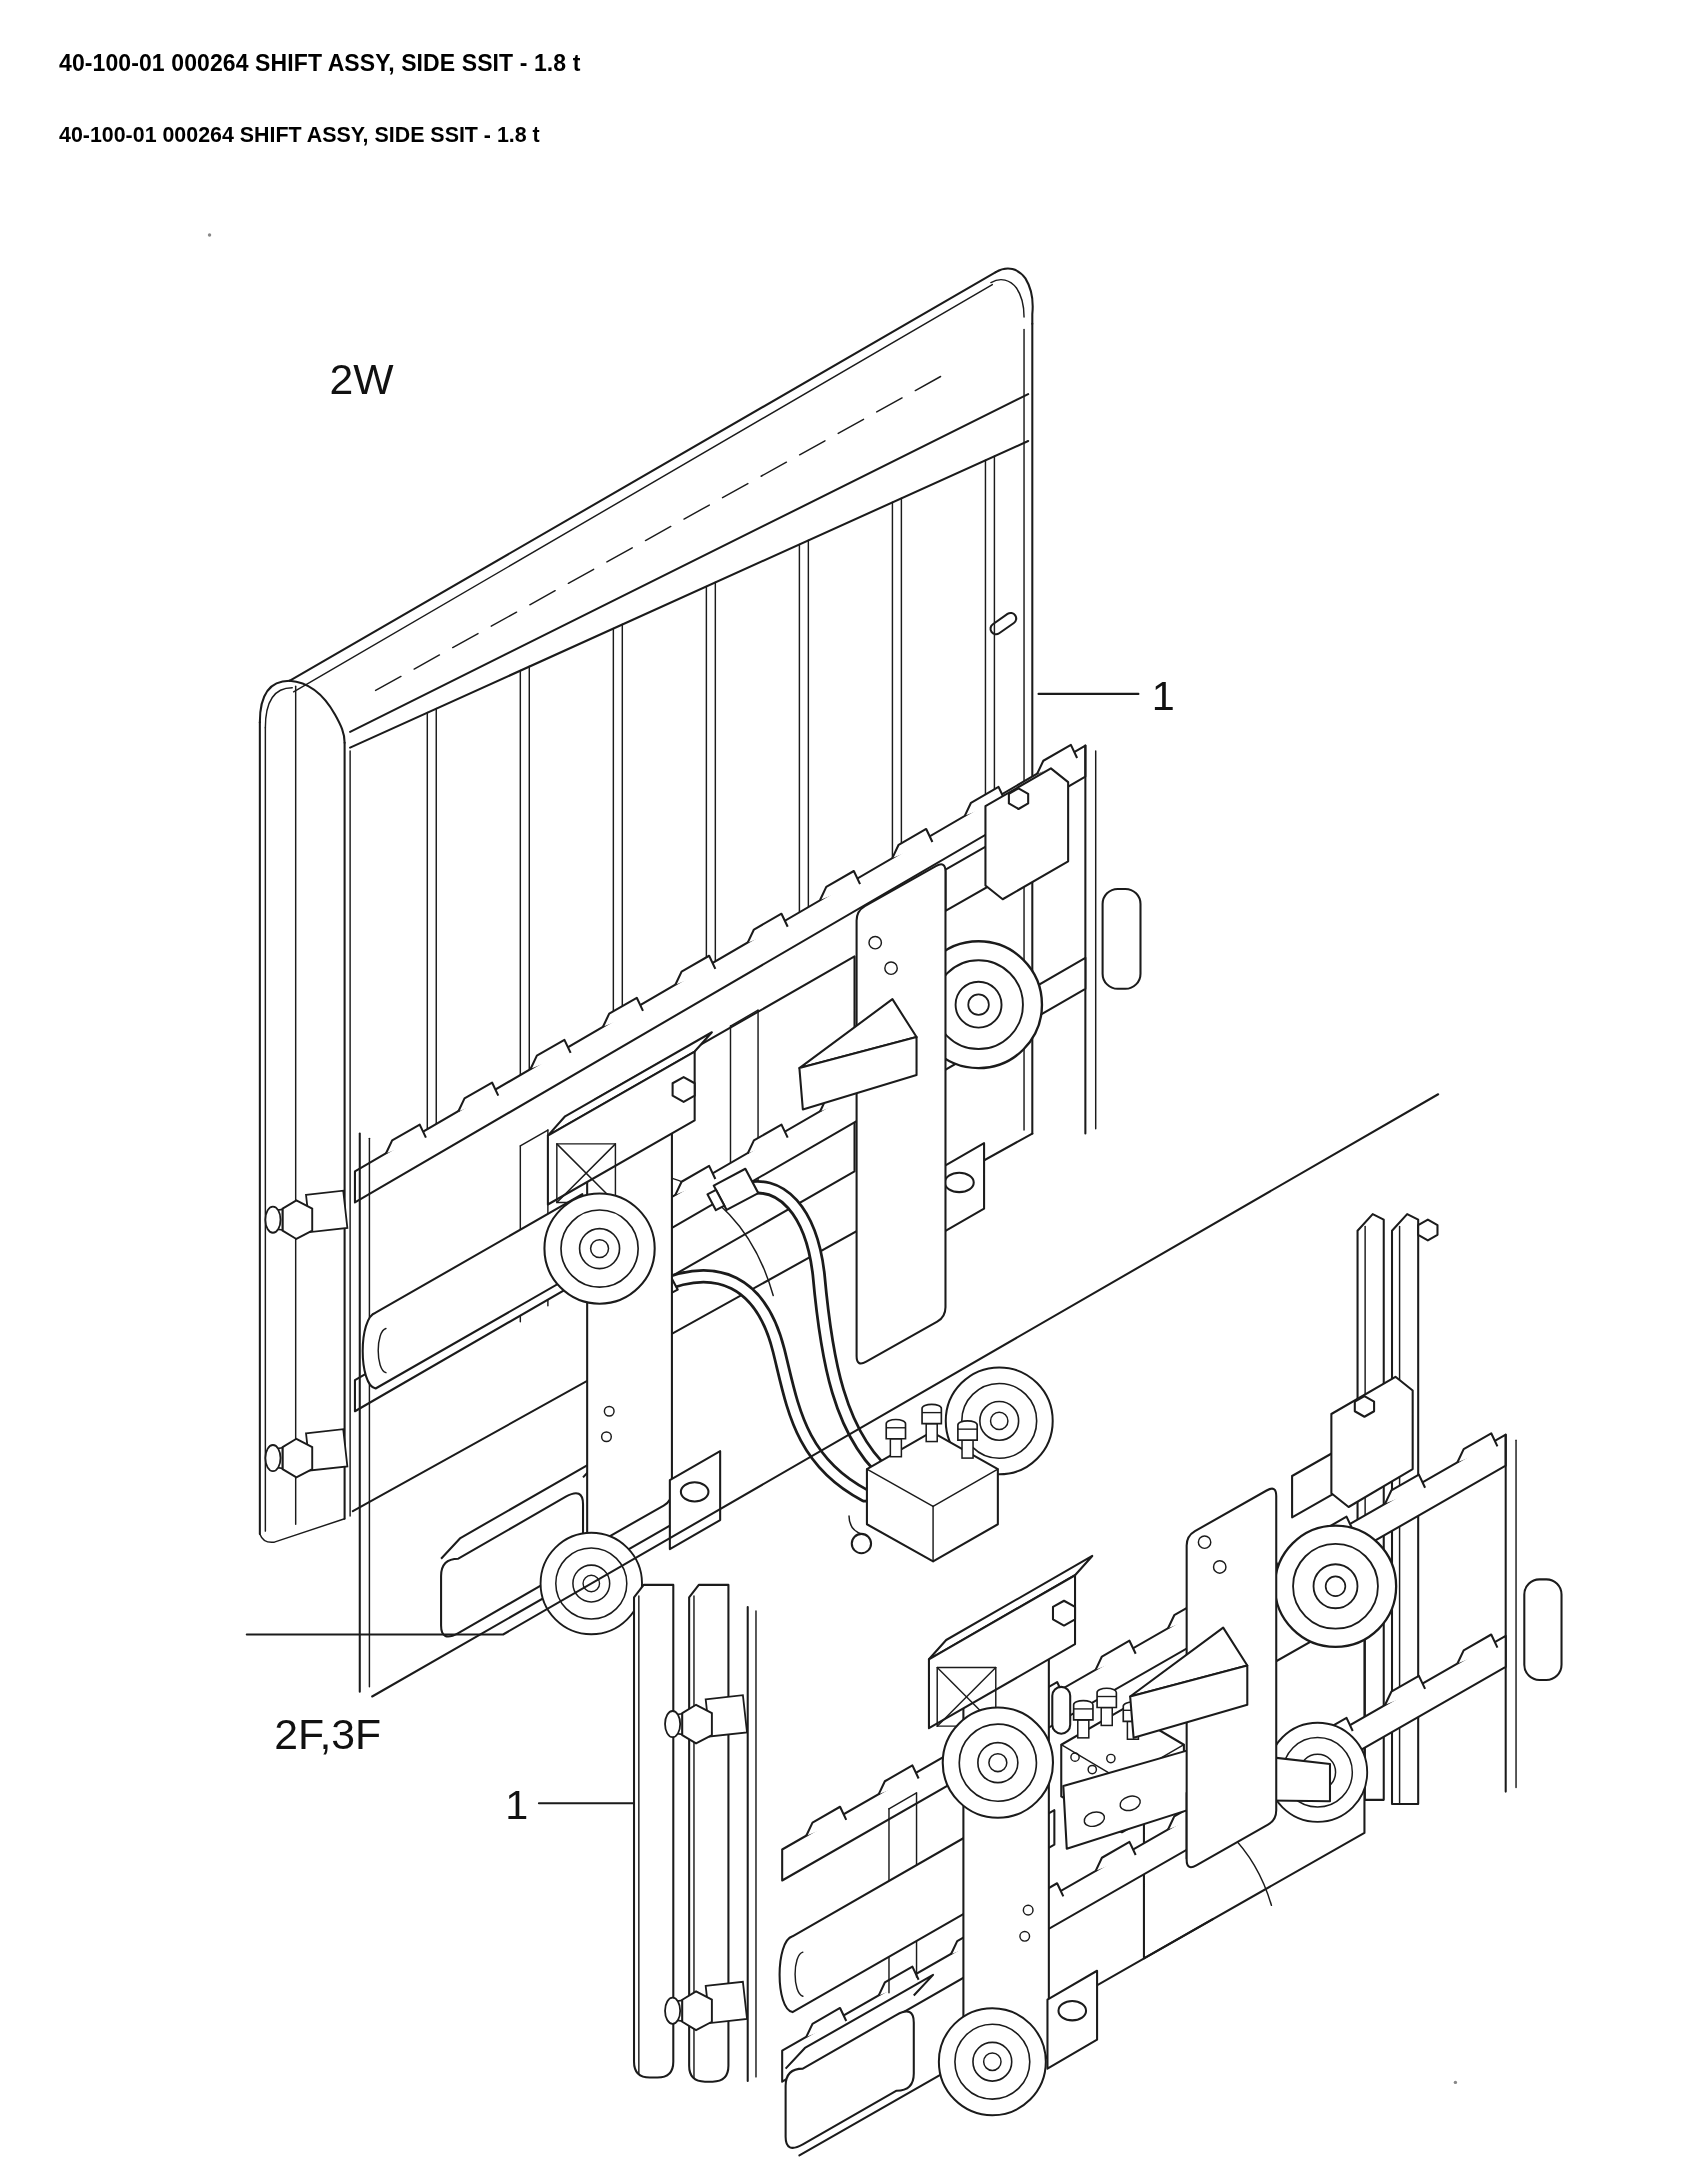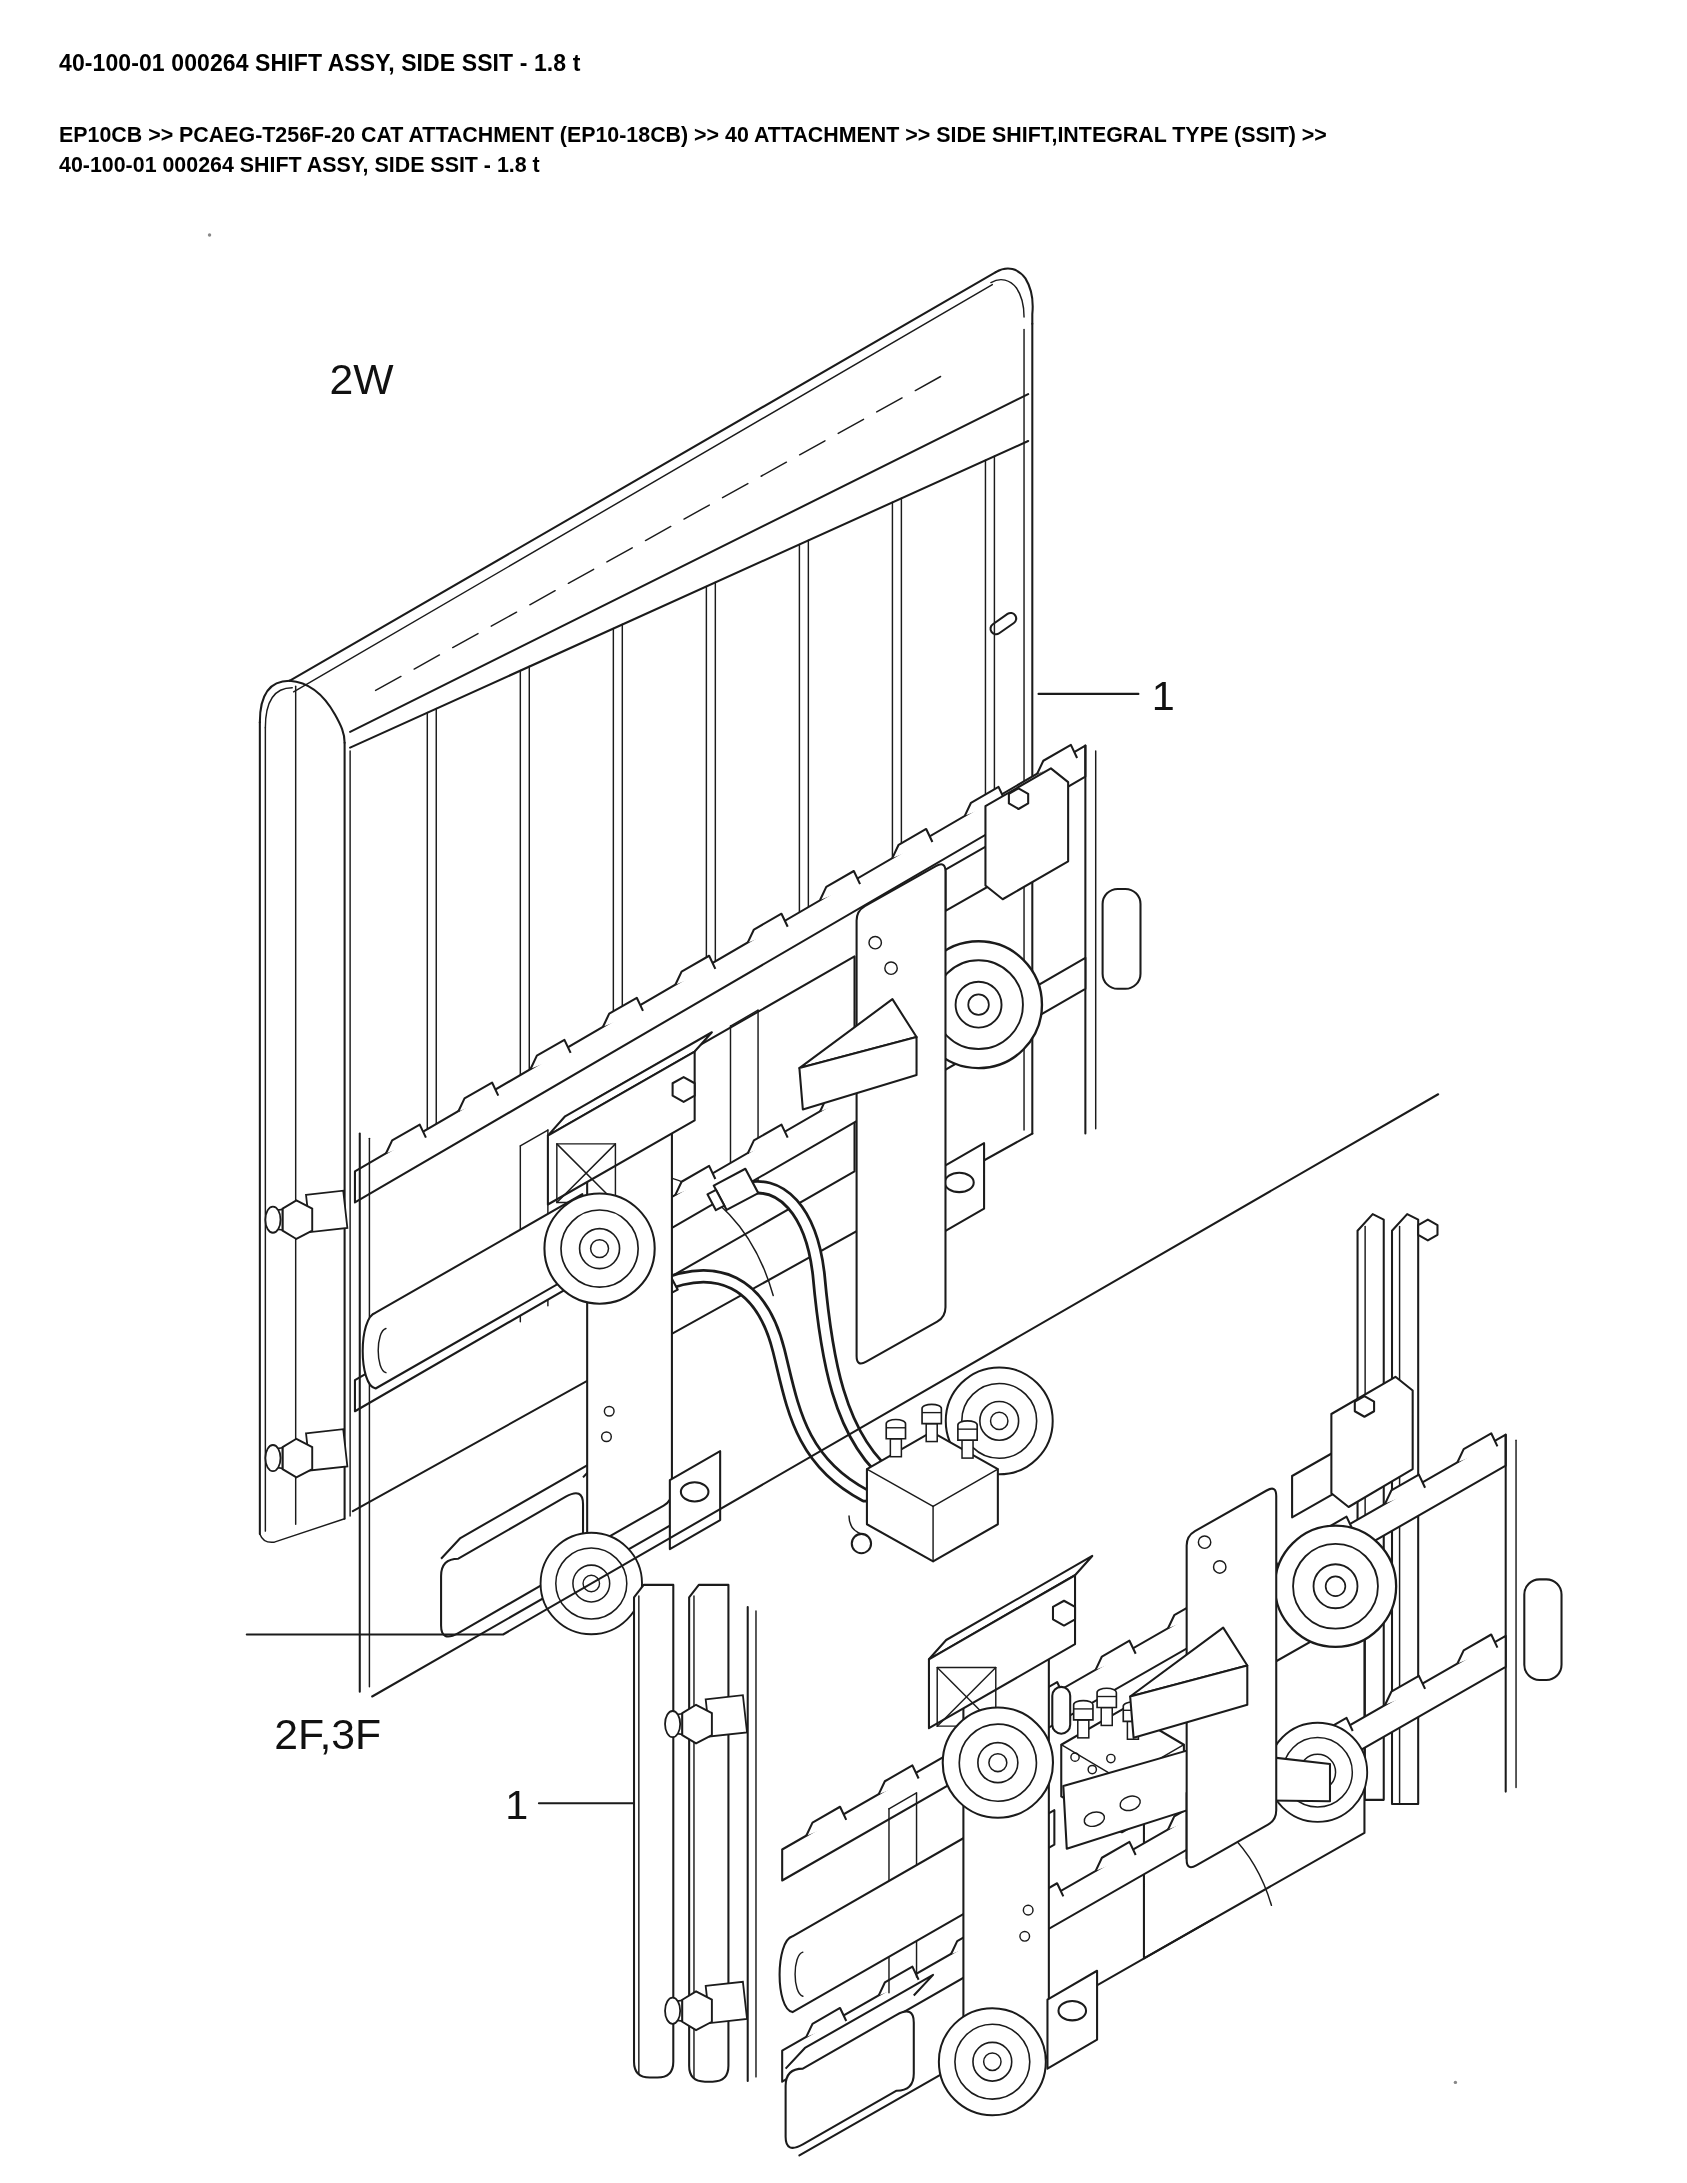--- a/index.html
+++ b/index.html
@@ -26,21 +26,20 @@
   .fig-label{font-family:"Liberation Sans",sans-serif;font-size:62px;fill:#111;}
   .callout{font-family:"Liberation Sans",sans-serif;font-size:60px;fill:#111;}
   .speck{fill:#888;stroke:none;}
 </style>
 </head>
 <body>
 
 <div class="page-title">40-100-01 000264 SHIFT ASSY, SIDE SSIT - 1.8 t</div>
 
 <div class="breadcrumbs">
-  <div class="crumb-line">EP10CB &gt;&gt; PCAEG-T256F-20 CAT ATTACHMENT (EP10-18CB) &gt;&gt; 40 ATTACHMENT &gt;&gt; SIDE SHIFT,INTEGRAL TYPE (SSIT) &gt;&gt;</div>
   <div class="crumb-line">40-100-01 000264 SHIFT ASSY, SIDE SSIT - 1.8 t</div>
 </div>
 
 <svg class="drawing" width="1687" height="2183" viewBox="0 0 2448 3168">
 
   <defs>
 
     <path id="notch" d="M 0 0 l 9 -19 l 40 -23 l 9 19"></path>
 
     <g id="roller">

